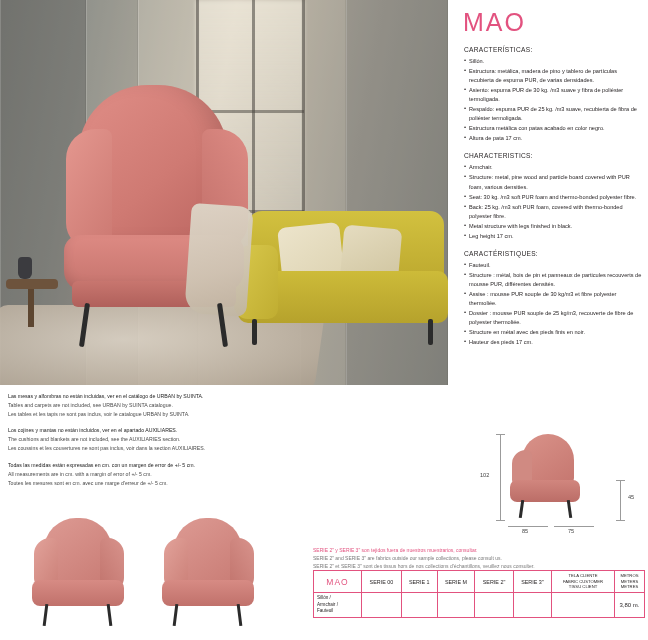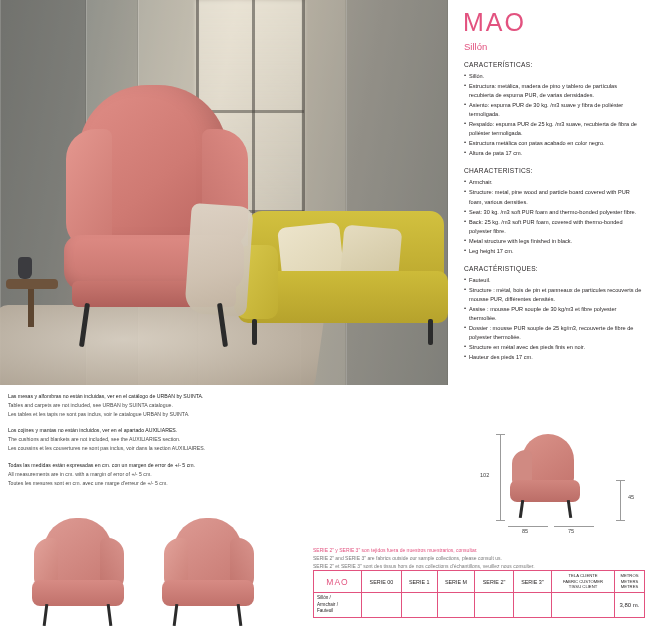--- a/index.html
+++ b/index.html
@@ -320,21 +320,20 @@
     <div class="th-wing-l"></div>
     <div class="th-wing-r"></div>
     <div class="th-seat"></div>
     <div class="th-leg tl1"></div>
     <div class="th-leg tl2"></div>
   </div>
 </div>
 
 <div class="right">
   <div class="title">MAO</div>
-  <div class="subtitle">Sillón</div>
 
   <div class="spec-block">
     <div class="spec-head">CARACTERÍSTICAS:</div>
     <ul class="spec-list">
       <li>Sillón.</li>
       <li>Estructura: metálica, madera de pino y tablero de partículas recubierta de  espuma PUR, de varias densidades.</li>
       <li>Asiento: espuma PUR de 30 kg. /m3 suave y fibra de poliéster termoligada.</li>
       <li>Respaldo: espuma PUR de 25 kg. /m3 suave, recubierta de fibra de poliéster termoligada.</li>
       <li>Estructura metálica con patas acabado en color negro.</li>
       <li>Altura de pata 17 cm.</li>

